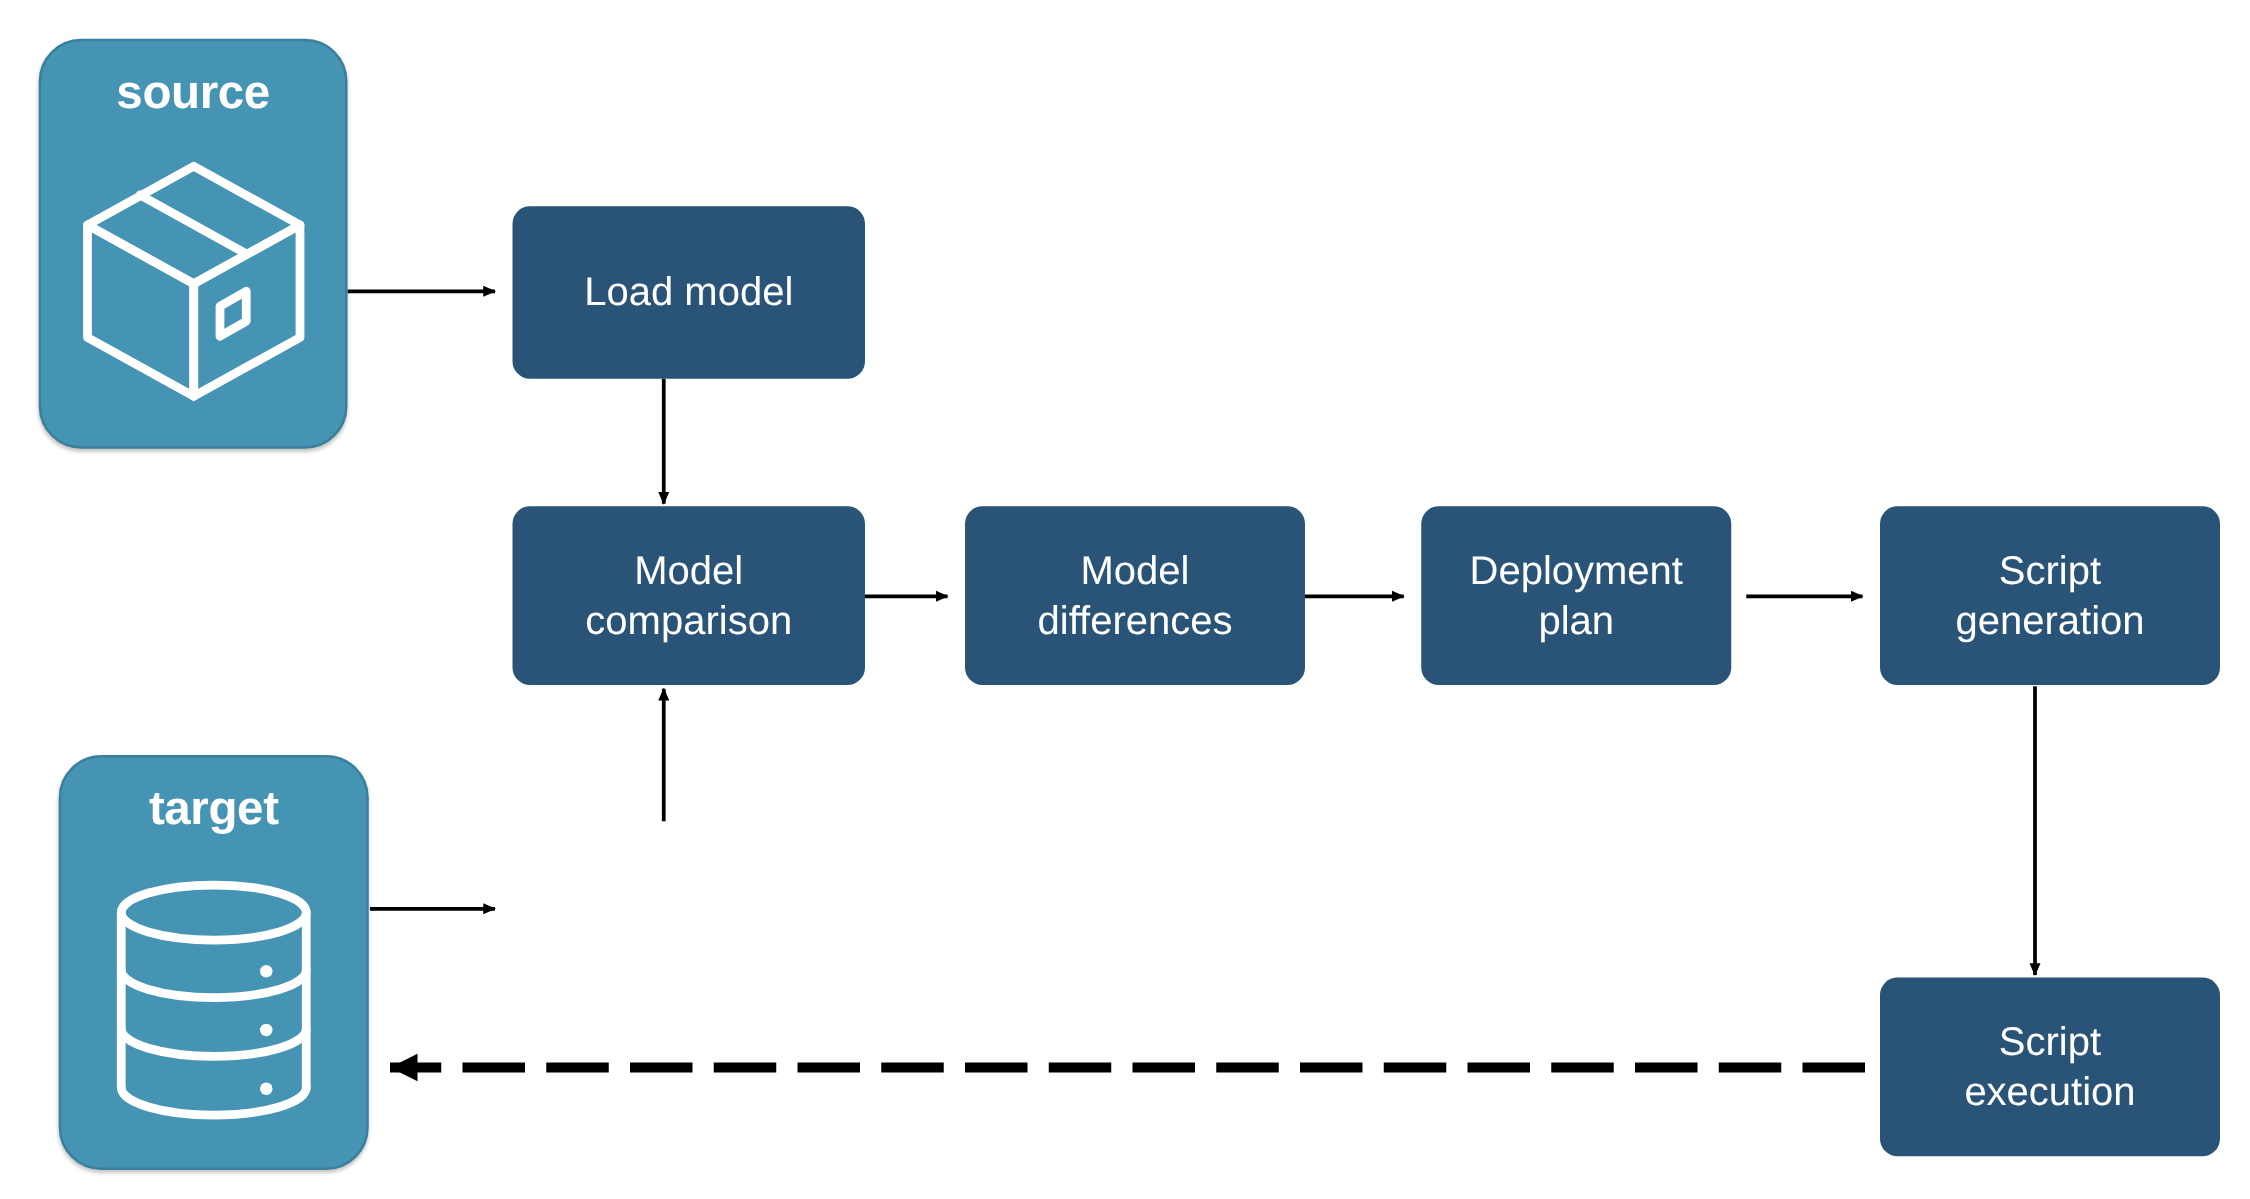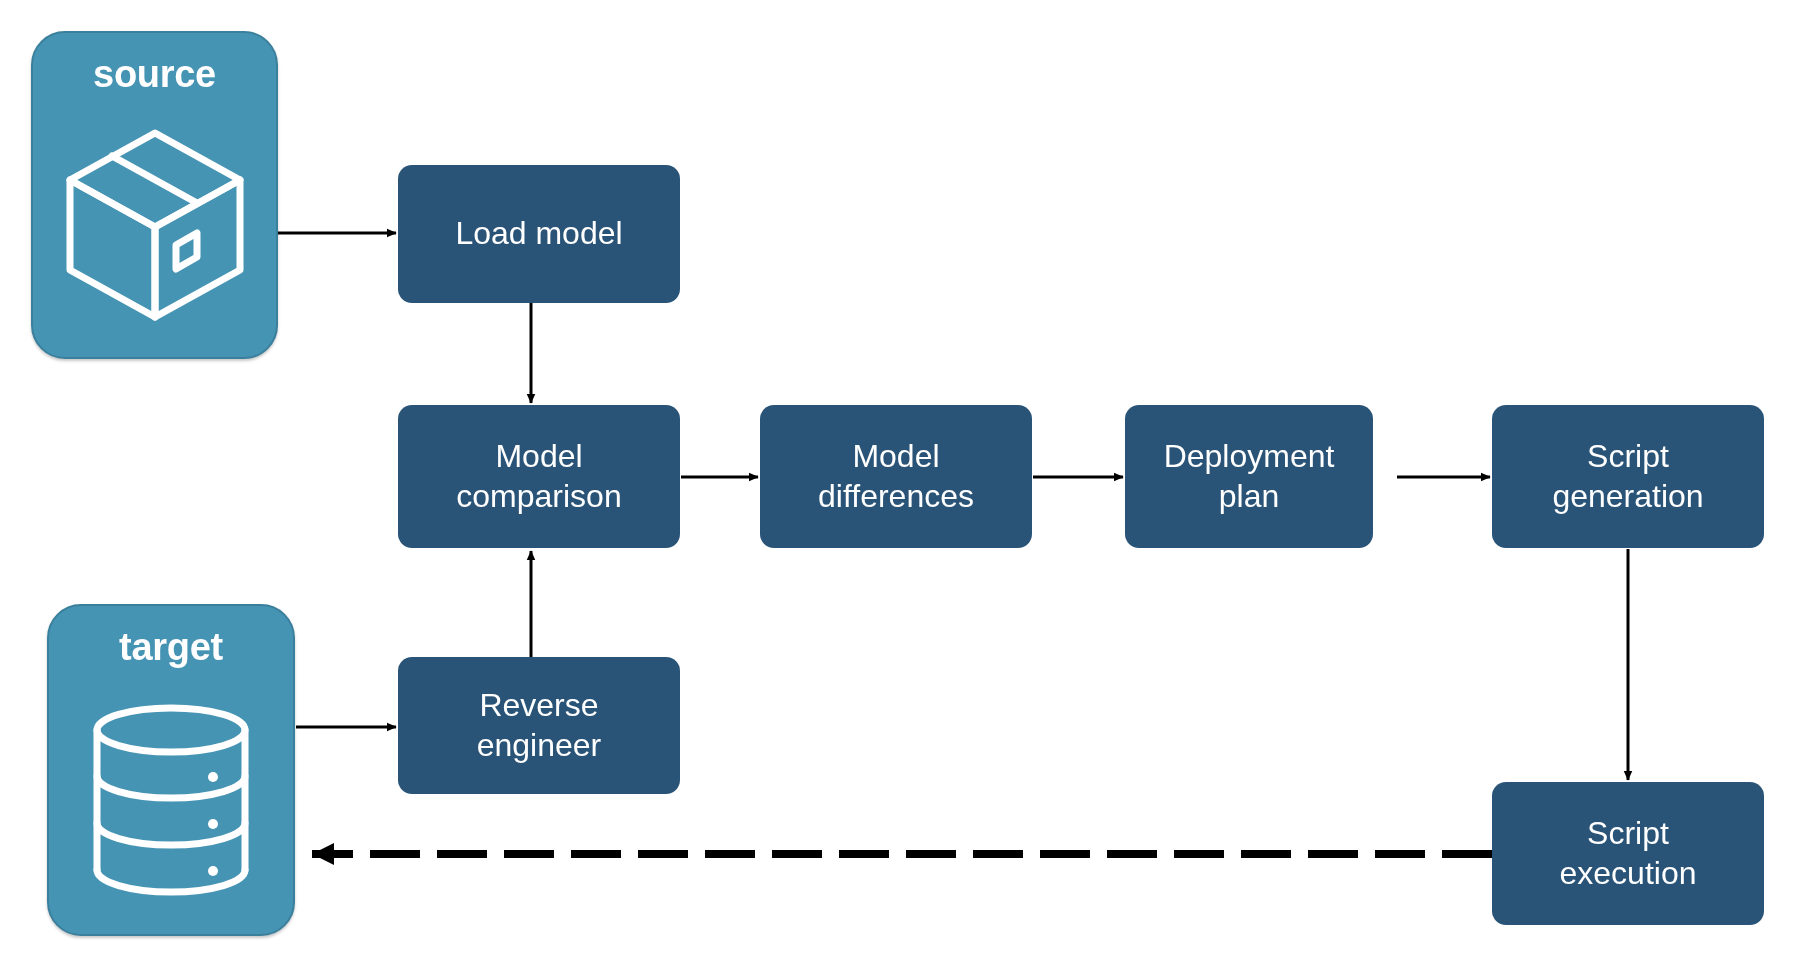--- a/index.html
+++ b/index.html
@@ -61,20 +61,21 @@
     border-radius: 14px;
     box-sizing: border-box;
     display: flex;
     align-items: center;
     justify-content: center;
     text-align: center;
     color: #ffffff;
     font-size: 32px;
     line-height: 1.23;
     padding: 4px 10px;
+    margin-left: 12px;
   }
   .process .plabel {
     display: block;
     white-space: pre-line;
   }
 </style>
 </head>
 <body>
 
 <div id="canvas">
@@ -160,23 +161,19 @@
   <div class="process" style="left:1125px; top:405px; width:248px; height:143px;">
     <span class="plabel">Deployment
 plan</span>
   </div>
 
   <div class="process" style="left:1492px; top:405px; width:272px; height:143px;">
     <span class="plabel">Script
 generation</span>
   </div>
 
-  <div class="process" style="left:398px; top:657px; width:282px; height:137px;">
-    <span class="plabel">Reverse
-engineer</span>
-  </div>
 
   <div class="process" style="left:1492px; top:782px; width:272px; height:143px;">
     <span class="plabel">Script
 execution</span>
   </div>
 
 </div>
 
 </body></html>

